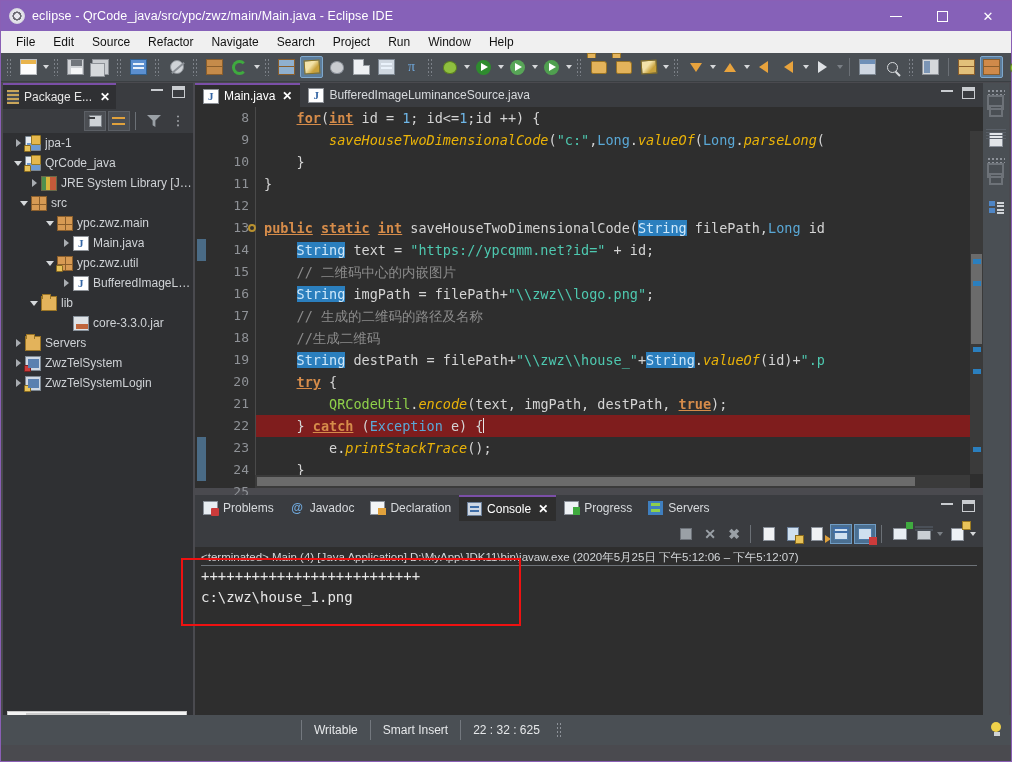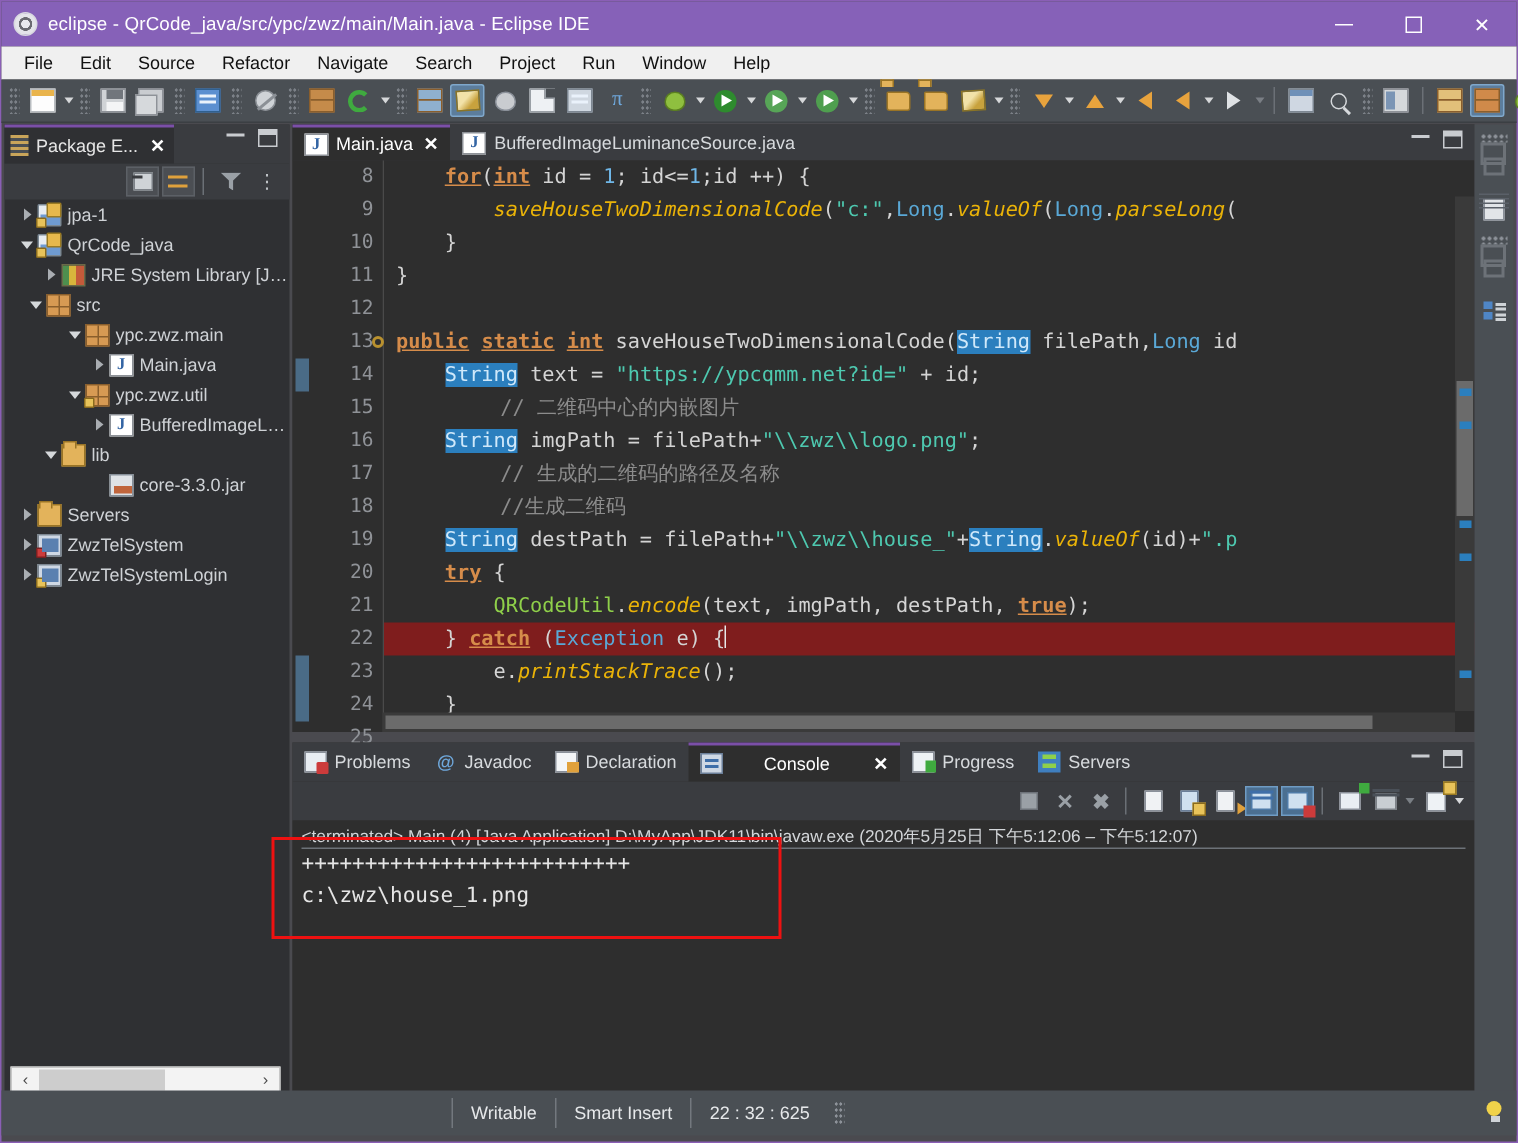--- a/index.html
+++ b/index.html
@@ -198,41 +198,41 @@
   #edSep { width:1px; background:#4a4a4a; }
   #edCode {
     flex:1; position:relative; overflow:hidden; background:#2e2e2e;
     font-family:"DejaVu Sans Mono", monospace; font-size:13.5px;
   }
   .cline { height:22px; line-height:22px; white-space:pre; padding-left:8px; color:#d4d4d4; }
   .cline.cur { background:#7f1d1d; }
   .kw { color:#d68c4a; font-weight:bold;text-decoration:underline; }
   .type { color:#5aa8d6; }
   .str { color:#4ec9b0; }
-  .cmt { color:#8c8c8c;margin-left:37px; }
+  .cmt { color:#8c8c8c; }
   .mth { color:#eab308; font-style:italic; }
   .mthn { color:#8fd04a; }
   .hl { background:#2b7fbe; color:#cfe8fa; }
   .num { color:#6fb7e8; }
   .caret { display:inline-block; width:1px; height:15px; background:#e8e8e8; vertical-align:-2px;}
 
   #edVScroll { position:absolute; right:0; top:24px; bottom:14px; width:13px; background:#3a3a3a;}
   #edVScroll .thumb{ position:absolute; left:1px; right:1px; top:36%; height:26%; background:#6b6b6b;}
   #edOverview { position:absolute; right:0; top:24px; bottom:14px; width:13px; }
   .ovmark { position:absolute; right:2px; width:8px; height:5px; background:#2b7fbe; }
   #edHScroll { position:absolute; left:60px; right:13px; bottom:0; height:13px; background:#3a3a3a;}
   #edHScroll .thumb{ position:absolute; left:2px; width:92%; top:2px; bottom:2px; background:#6b6b6b;}
 
   
   #console {
     position:absolute; left:194px; top:494px; width:788px; height:236px; background:#2e2e2e;
   }
   #conTabs { height:26px; background:#3a3c40; display:flex; align-items:stretch; position:relative;}
   .ctab { display:flex; align-items:center; padding:0 8px; font-size:12px; color:#d7dadd; white-space:nowrap;}
-  .ctab.active { background:#2e2e2e; border-top:2px solid #7b4fa8; color:#ffffff;gap:22px;}
+  .ctab.active { background:#2e2e2e; border-top:2px solid #7b4fa8; color:#ffffff;}
   .ctab .x { margin-left:7px; font-weight:bold; color:#fff; }
   .ctico { width:15px;height:14px;margin-right:5px;position:relative;flex:none;}
   .ctico.prob { background:#e8edf2;border:1px solid #8a9099; }
   .ctico.prob::after{content:"";position:absolute;right:-2px;bottom:-2px;width:8px;height:8px;background:#cc3b3b;border-radius:1px;}
   .ctico.jdoc { color:#6fa8dc; font-size:12px; font-weight:bold; text-align:center; line-height:14px;}
   .ctico.decl { background:#f3f5f7;border:1px solid #8a9099;}
   .ctico.decl::after{content:"";position:absolute;right:-2px;bottom:-1px;width:8px;height:7px;background:#e0a13c;}
   .ctico.cons { background:#cfd8e4;border:1px solid #6b7f99;}
   .ctico.cons::after{content:"";position:absolute;left:2px;top:3px;right:2px;height:2px;background:#3f6ea8;box-shadow:0 4px 0 #3f6ea8;}
   .ctico.prog { background:#eef2f5;border:1px solid #8a9099;}
@@ -291,21 +291,21 @@
   .ic-outline::after{content:"";position:absolute;left:2px;top:2px;right:2px;height:1px;background:#5a6068;
       box-shadow:0 3px 0 #5a6068,0 6px 0 #5a6068,0 9px 0 #5a6068;}
   .ic-props { width:15px;height:14px;position:relative;}
   .ic-props::before{content:"";position:absolute;left:0;top:1px;width:6px;height:5px;background:#4f86c6;
       box-shadow:0 7px 0 #4f86c6;}
   .ic-props::after{content:"";position:absolute;left:8px;top:2px;width:7px;height:1.5px;background:#cfd3d7;
       box-shadow:0 3px 0 #cfd3d7, 0 7px 0 #cfd3d7, 0 10px 0 #cfd3d7;}
 
   
   #statusbar {
-    position:absolute; left:0; bottom:4px; width:1010px; height:30px;
+    position:absolute; left:0; bottom:16px; width:1010px; height:30px;
     background:#4a4f54; display:flex; align-items:center; color:#e6e8ea; font-size:12px;
   }
   #statusbar .sgrip { width:7px;height:16px;margin:0 4px;
       background-image: radial-gradient(#8d9299 40%, transparent 41%); background-size:3px 4px;}
   #statusbar .svsep { width:1px; height:20px; background:#73787e; }
   #statusbar .sitem { padding:0 12px; white-space:nowrap; }
   #bulb { position:absolute; right:8px; width:12px; height:16px; }
   #bulb .b { width:10px;height:10px;border-radius:50%;background:#f0d24a; }
   #bulb .s { width:6px;height:4px;margin:0 auto;background:#cfd3d7;}
 </style>

